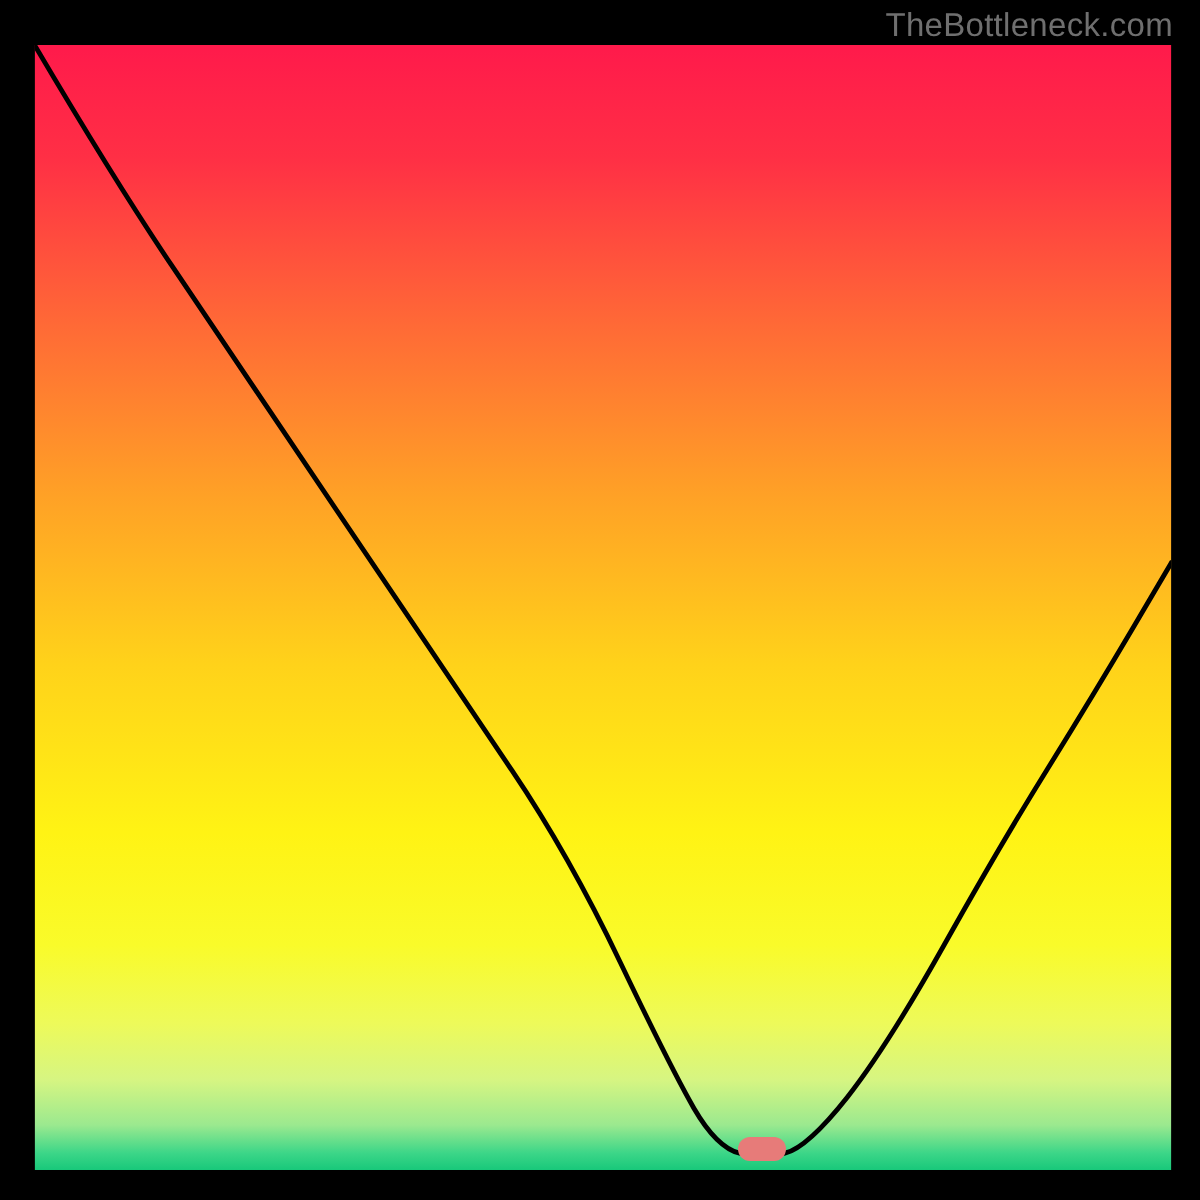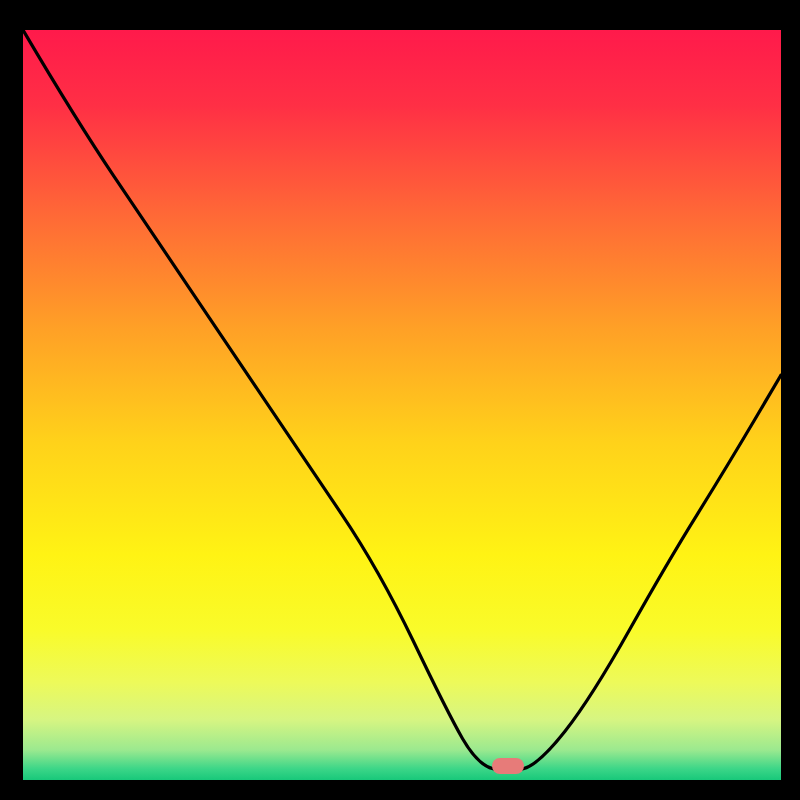--- a/index.html
+++ b/index.html
@@ -48,20 +48,21 @@
     font-size: 22px;
     font-weight: 500;
     letter-spacing: 0.2px;
   }
 </style>
 </head>
 <body>
 
 <div class="frame">
 
+  <div class="watermark">TheBottleneck.com</div>
 
   <div class="plot-area">
 
     <svg class="gradient-bg" viewBox="0 0 758 750" preserveAspectRatio="none">
       <defs>
         <linearGradient id="heat" x1="0" y1="0" x2="0" y2="1">
             <stop offset="0.00%" stop-color="#ff1a4b"></stop>
             <stop offset="10.00%" stop-color="#ff2f45"></stop>
             <stop offset="25.00%" stop-color="#ff6a36"></stop>
             <stop offset="40.00%" stop-color="#ffa126"></stop>

